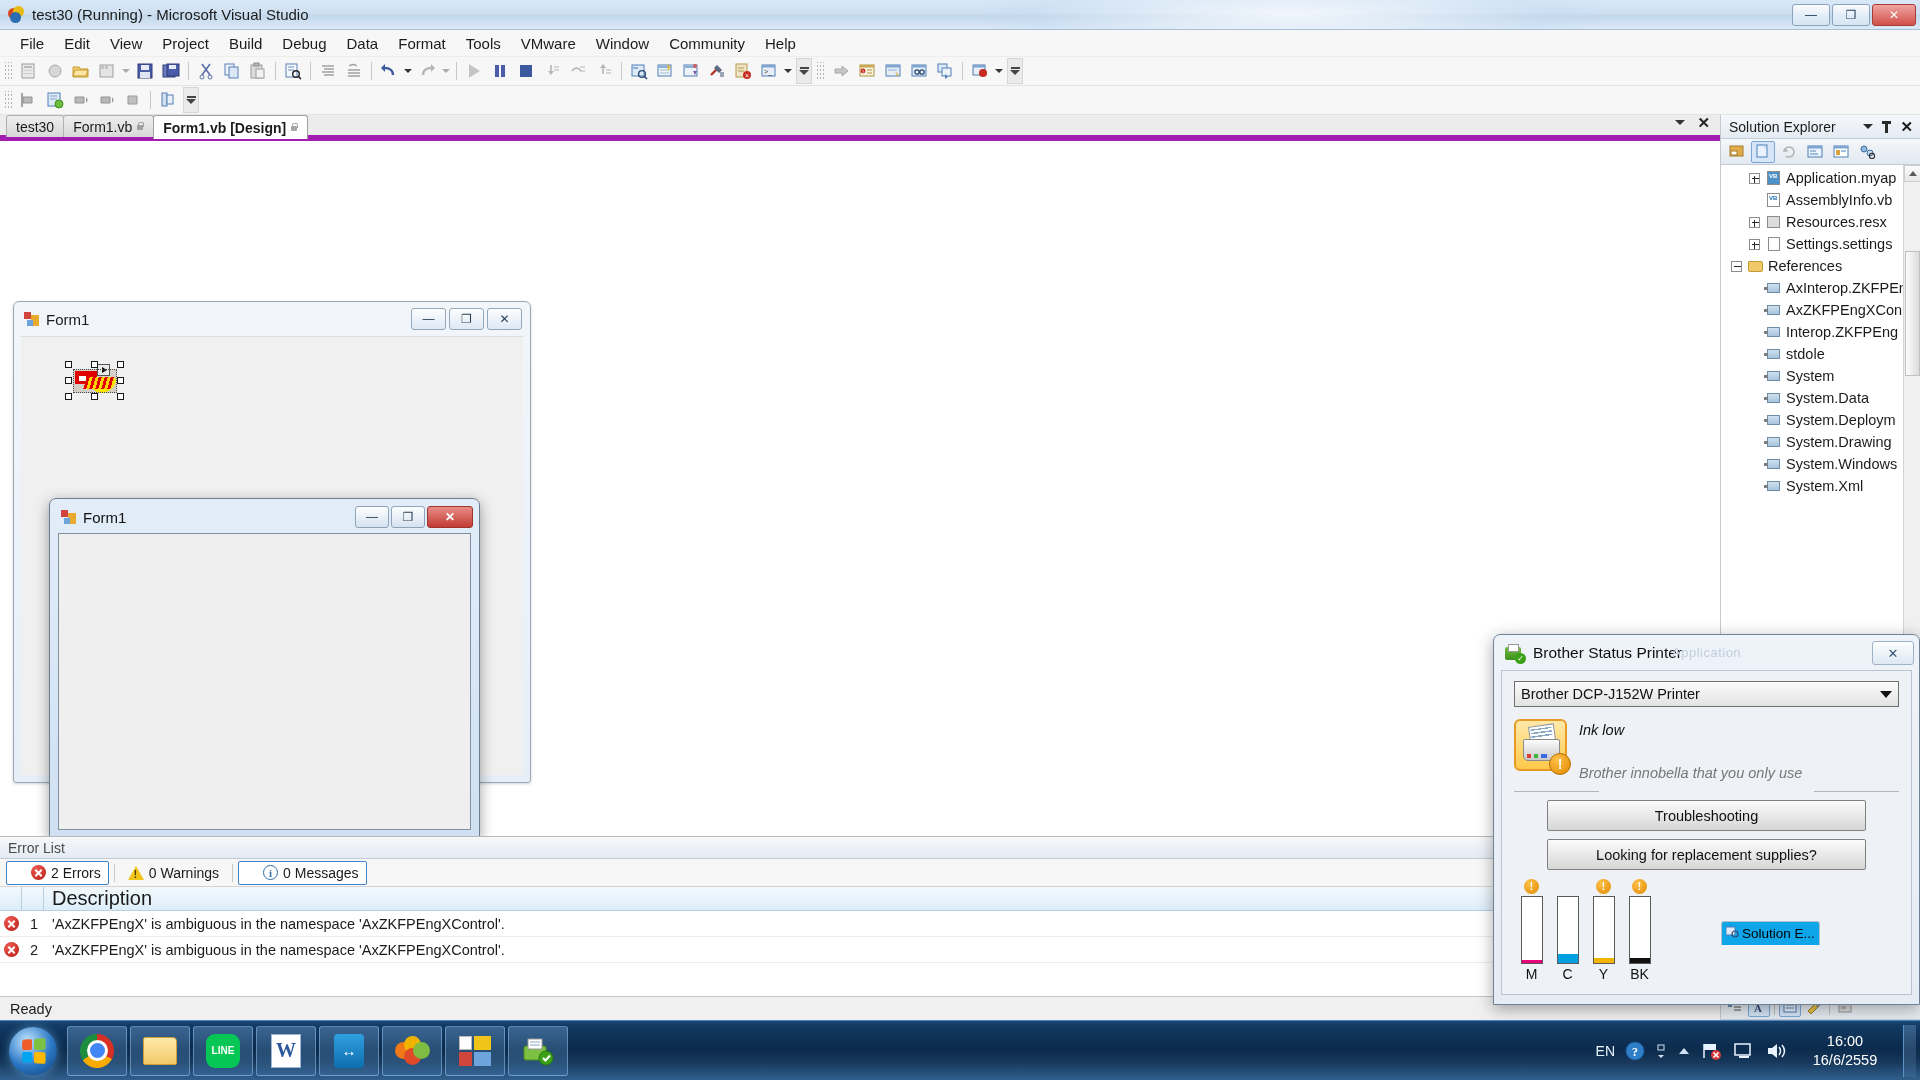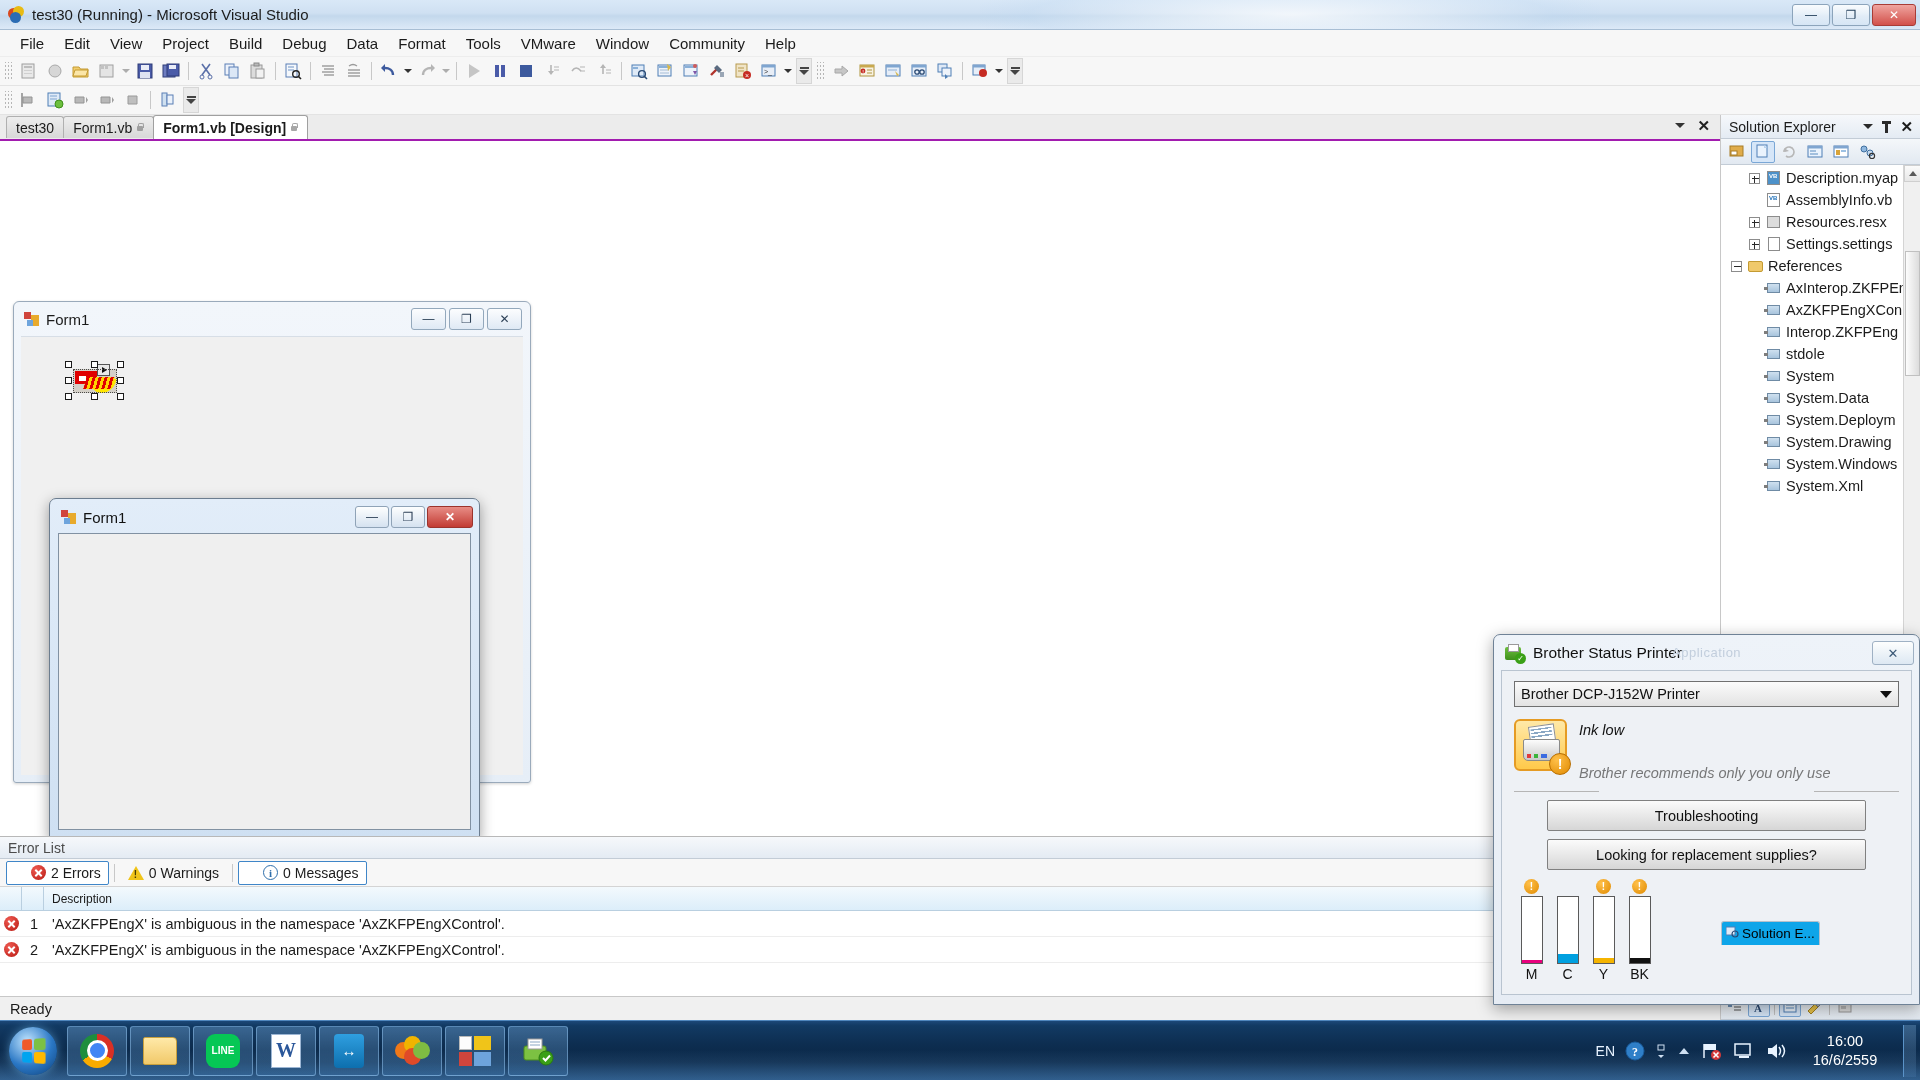--- a/index.html
+++ b/index.html
@@ -75,21 +75,21 @@
   .overflow-btn::after{content:"";border-left:5px solid transparent;border-right:5px solid transparent;border-top:5px solid #444;}
 
   
   #vs-body { flex:1 1 auto; display:flex; min-height:0; }
   #doc-area { flex:1 1 auto; display:flex; flex-direction:column; min-width:0; background:#fff;}
   #right-dock { flex:0 0 200px; width:200px; display:flex; flex-direction:column; background:#f1f1f1; border-left:1px solid #c8c8c8;}
 
   
   #tab-strip {
     height:26px; flex:0 0 26px; background:#ececec;
-    display:flex; align-items:center; border-bottom:2px solid #a21caf;
+    display:flex; align-items:flex-start; border-bottom:6px solid #a21caf;
     position:relative; padding-left:6px;
   }
   .doc-tab {
     height:22px; display:flex; align-items:center; gap:4px;
     padding:0 9px; font-size:14px; color:#1b1b1b;
     background:linear-gradient(to bottom,#eeeeee,#d8d8d8);
     border:1px solid #b0b0b0; border-bottom:none;
     border-radius:3px 3px 0 0; margin-right:-1px; white-space:nowrap;
   }
   .doc-tab.active { background:#fff; font-weight:bold; height:24px; border-color:#a0a0a0; z-index:3;}
@@ -234,21 +234,21 @@
   .el-btn.on{border-color:#3f86c8;background:#fff;padding-left:24px;}
   .el-sep{width:1px;height:18px;background:#c8c8c8;margin:0 5px;}
   .err-dot{width:15px;height:15px;border-radius:50%;background:radial-gradient(circle at 35% 30%,#ef5a52,#b81a12);position:relative;flex:0 0 auto;}
   .err-dot::before,.err-dot::after{content:"";position:absolute;left:3px;top:6.5px;width:9px;height:2px;background:#fff;}
   .err-dot::before{transform:rotate(45deg);}
   .err-dot::after{transform:rotate(-45deg);}
   .warn-tri{width:0;height:0;border-left:8px solid transparent;border-right:8px solid transparent;border-bottom:14px solid #f0c419;position:relative;flex:0 0 auto;}
   .warn-tri::after{content:"!";position:absolute;left:-2px;top:3px;font-size:10px;color:#4a3c00;font-weight:bold;}
   .info-circ{width:15px;height:15px;border-radius:50%;border:1.5px solid #2f6fab;background:#fff;color:#2f6fab;font-size:11px;font-weight:bold;display:flex;align-items:center;justify-content:center;flex:0 0 auto;font-family:"Liberation Serif",serif;}
   #el-grid{flex:1 1 auto;display:flex;flex-direction:column;min-height:0;}
-  #el-head{height:24px;flex:0 0 24px;display:flex;align-items:center;background:linear-gradient(to bottom,#f3f9fd,#dceefa);border-bottom:1px solid #b9cfe0;font-size:12px;color:#1b1b1b;}
+  #el-head{height:24px;flex:0 0 24px;display:flex;align-items:center;background:linear-gradient(to bottom,#f3f9fd,#dceefa);border-bottom:1px solid #b9cfe0;font-size:20px;color:#1b1b1b;}
   #el-head .c{display:flex;align-items:center;height:24px;border-right:1px solid #b9cfe0;padding-left:8px;}
   .el-row{height:26px;display:flex;align-items:center;font-size:14.5px;color:#1b1b1b;border-bottom:1px solid #ededed;}
   .el-row .c{height:26px;display:flex;align-items:center;padding-left:8px;overflow:hidden;white-space:nowrap;}
   .col-ico{width:22px;flex:0 0 22px;justify-content:center;padding-left:0!important;}
   .col-num{width:22px;flex:0 0 22px;}
   .col-desc{flex:1 1 auto;min-width:0;}
   .col-file{width:128px;flex:0 0 128px;}
   .col-line{width:48px;flex:0 0 48px;}
 
   
@@ -858,21 +858,21 @@
       </div>
 
       <div class="pane-tree">
         <div class="tnode" style="padding-left:22px">
           <span class="tw">
               <span class="plus"></span>
             </span>
           <span class="ico-box">
               <span class="vbfile blue"></span>
             </span>
-          <span>Description.myap</span>
+          <span>Application.myap</span>
         </div>
         <div class="tnode" style="padding-left:22px">
           <span class="dots"></span>
           <span class="ico-box">
               <span class="vbfile"></span>
             </span>
           <span>AssemblyInfo.vb</span>
         </div>
         <div class="tnode" style="padding-left:22px">
           <span class="tw">
@@ -1066,21 +1066,21 @@
     <div id="status-row">
       <div class="printer-icon">
         <span class="paper"></span>
           <span class="lines"></span>
           <span class="body"></span>
           <span class="dots"></span>
         <span class="bang">!</span>
       </div>
       <div id="status-texts">
         <div id="ink-low">Ink low</div>
-        <div id="bro-recommend">Brother recommends only you only use</div>
+        <div id="bro-recommend">Brother innobella that you only use</div>
       </div>
     </div>
     <div id="bro-divider">
       <span class="ln"></span>
         <span class="gap"></span>
         <span class="ln"></span>
     </div>
     <div class="bro-btn">Troubleshooting</div>
     <div class="bro-btn">Looking for replacement supplies?</div>
     <div id="bro-footer">

